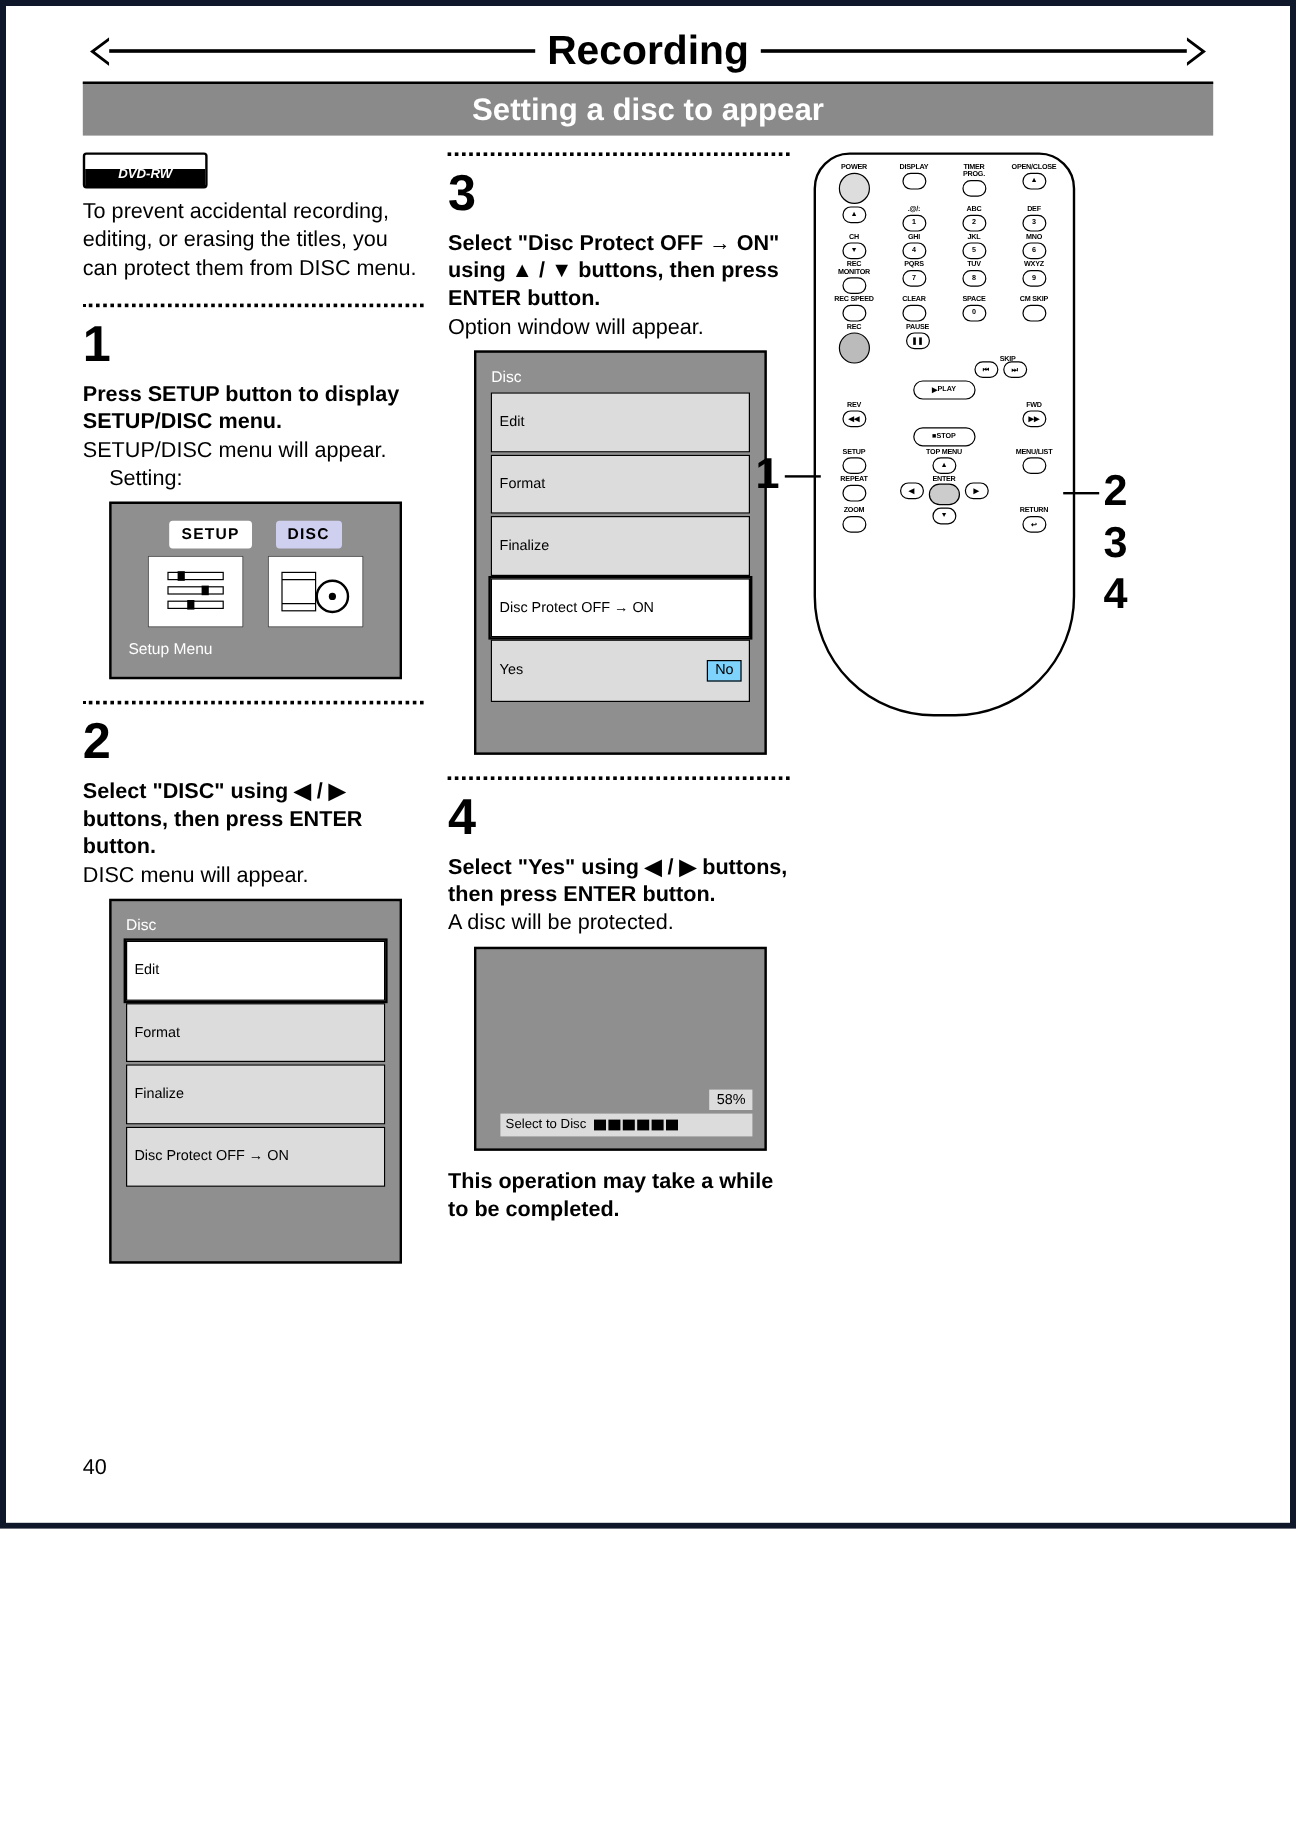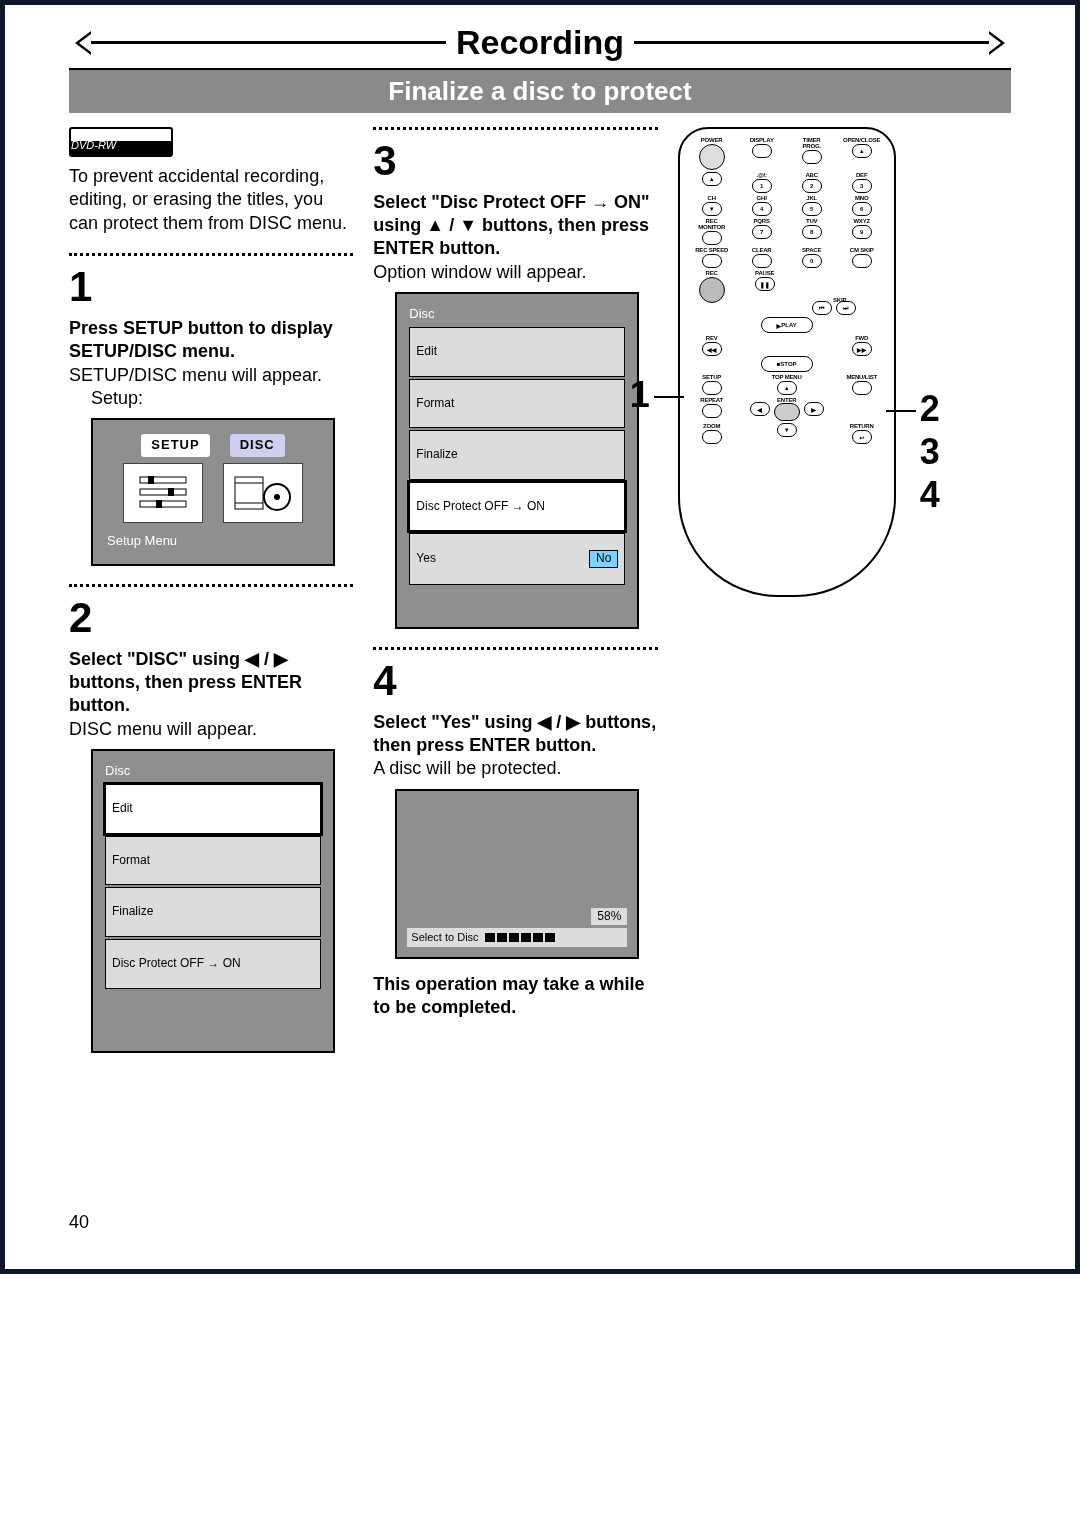--- a/index.html
+++ b/index.html
@@ -65,22 +65,23 @@
   .col3 {
     width: 340px;
     position: relative;
   }
   .dvdrw-badge {
     width: 100px;
     height: 26px;
     border: 2px solid #000;
     display: inline-flex;
     align-items: center;
+    justify-content: center;
     font-size: 11px;
-    font-weight: 400;
+    font-weight: 700;
     font-style: italic;
     border-radius: 3px;
     margin-bottom: 8px;
     background: linear-gradient(#fff 0 45%, #000 45% 100%);
     color: #fff;
     position: relative;
   }
   .dvdrw-badge span { position: relative; top: 3px; }
   .dotline {
     border: none;
@@ -157,21 +158,21 @@
   .progress-box {
     width: 244px;
     height: 170px;
     border: 2px solid #000;
     background: #8f8f8f;
     margin-top: 8px;
     position: relative;
     box-sizing: border-box;
   }
   .progress-inner {
-    position:absolute; bottom:10px; left:10px; right:10px;
+    position:absolute; bottom:10px; left:20px; right:10px;
     display:flex; flex-direction:column; gap:3px;
   }
   .pct {
     align-self:flex-end; background:#dcdcdc; font-size:12px; padding:1px 6px;
   }
   .writing-row {
     background:#dcdcdc; font-size:11px; padding:2px 4px;
     display:flex; align-items:center; gap:6px;
   }
   .bars {
@@ -251,36 +252,36 @@
       </span>
       <div class="diamond-line"></div>
       <div class="section-title">Recording</div>
       <div class="diamond-line"></div>
       <span class="diamond-right">
         <svg width="22" height="30" viewBox="0 0 22 30">
             <path d="M0 3 L16 15 L0 27 L0 24 L12 15 L0 6 Z" fill="#000"></path>
           </svg>
       </span>
     </div>
-    <div class="subtitle-bar">Finalize a disc to protect</div>
+    <div class="subtitle-bar">Setting a disc to appear</div>
   </div>
 
   <div class="columns">
 
     <div class="col">
       <div class="dvdrw-badge">
           <span>DVD-RW</span>
         </div>
       <div>To prevent accidental recording, editing, or erasing the titles, you can protect them from DISC menu.</div>
 
       <hr class="dotline">
       <div class="stepnum">1</div>
       <div class="bold">Press SETUP button to display SETUP/DISC menu.</div>
       <div>SETUP/DISC menu will appear.</div>
-      <div class="indent">Setup:</div>
+      <div class="indent">Setting:</div>
       <div class="figure-box indent" style="margin-left:22px">
         <div class="setup-tabs">
           <div class="tab">SETUP</div>
           <div class="tab" style="background:#cfcfef">DISC</div>
         </div>
         <div class="icon-row">
           <div class="icon-box">
             <svg width="50" height="40" viewBox="0 0 50 40">
                 <rect x="2" y="4" width="46" height="6" fill="none" stroke="#000"></rect>
                 <rect x="2" y="16" width="46" height="6" fill="none" stroke="#000"></rect>

